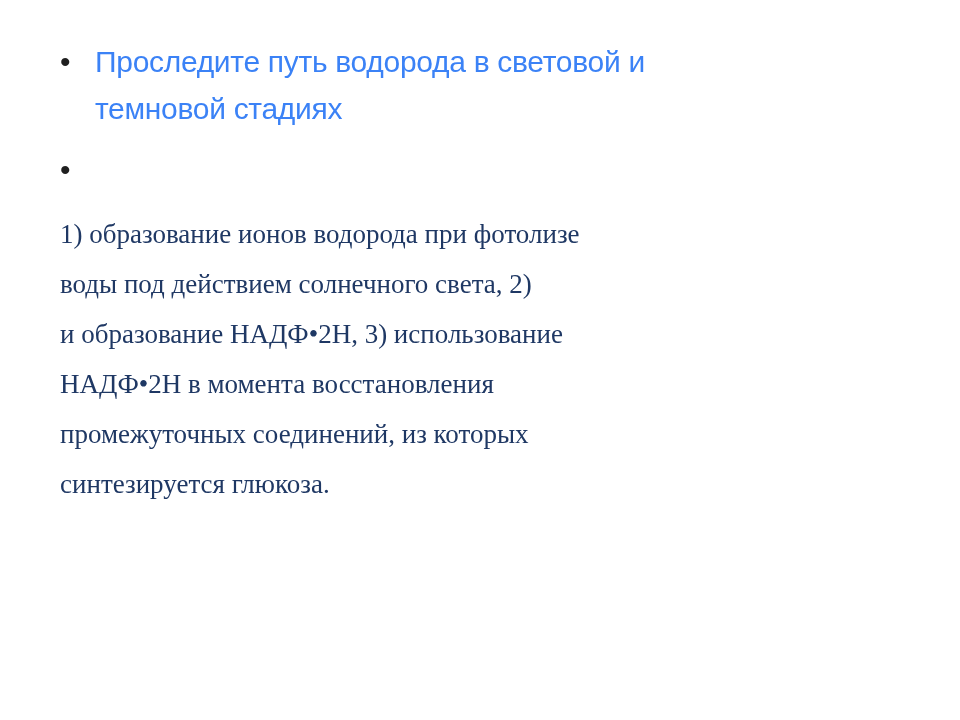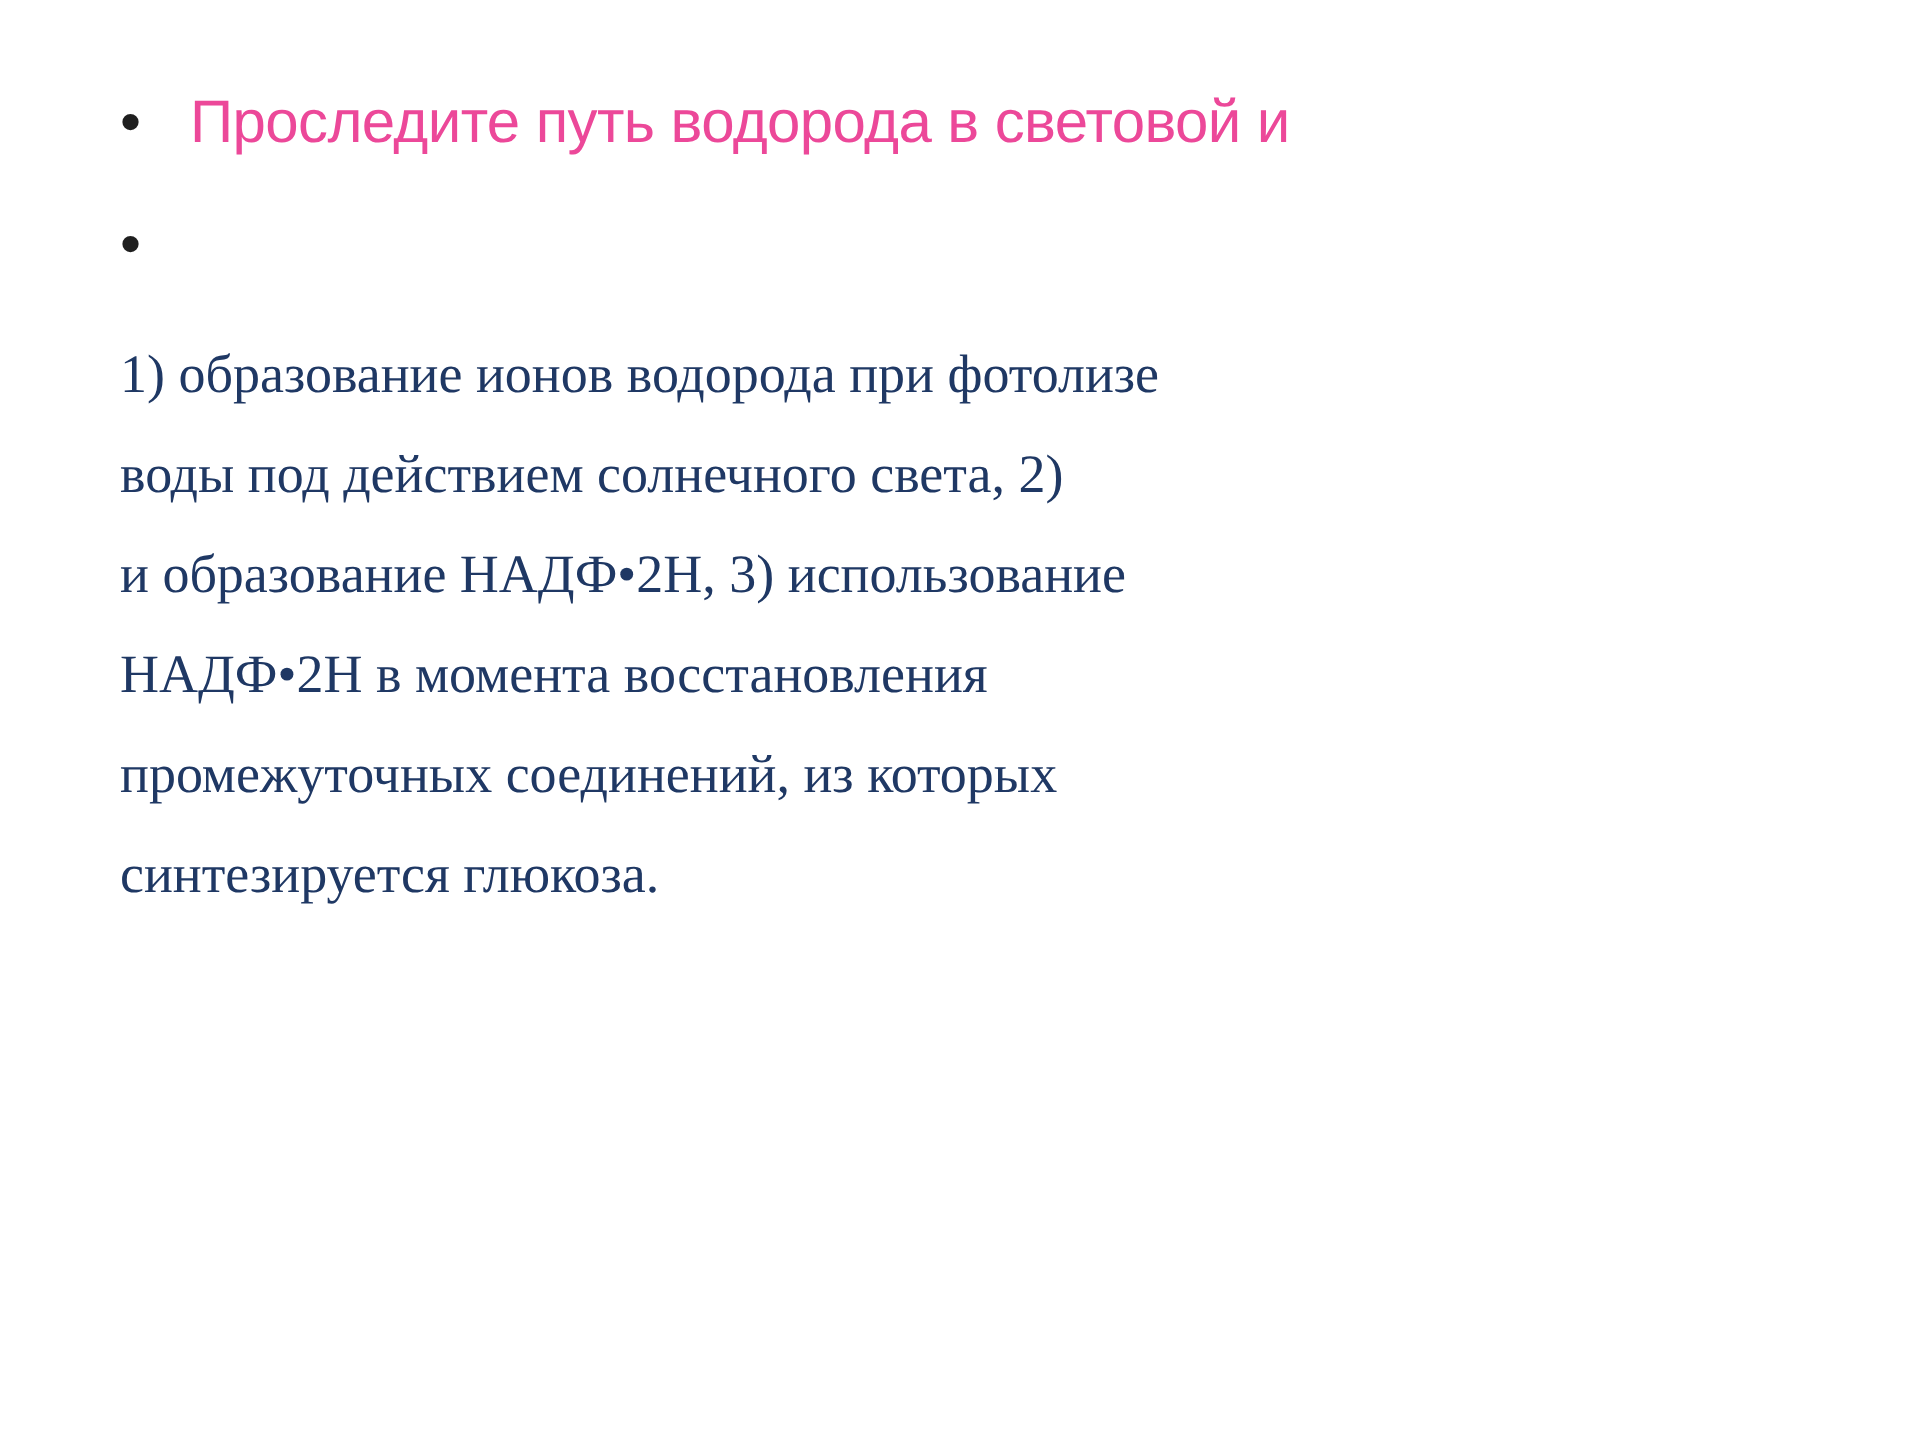--- a/index.html
+++ b/index.html
@@ -32,21 +32,21 @@
     font-family: "Liberation Sans", sans-serif;
     font-size: 30px;
     line-height: 47px;
     color: #1f1f1f;
   }
   .bullet-text {
     font-family: "Liberation Sans", sans-serif;
     font-size: 30px;
     line-height: 47px;
     letter-spacing: -0.3px;
-    color: #ec4899;
+    color: #3b82f6;
   }
   .bline {
     white-space: nowrap;
   }
   .paragraph {
     margin-top: 16px;
     font-family: "Liberation Serif", serif;
     font-size: 27px;
     line-height: 50px;
     color: #1f3864;
@@ -59,20 +59,21 @@
 <body>
 
 <div class="slide">
 
   <ul class="bullets">
 
     <li class="bullet-item">
       <span class="marker">•</span>
       <div class="bullet-text">
         <div class="bline">Проследите путь водорода в световой и</div>
+        <div class="bline">темновой стадиях</div>
       </div>
     </li>
 
     <li class="bullet-item">
       <span class="marker">•</span>
       <div class="bullet-text">
       </div>
     </li>
 
   </ul>

